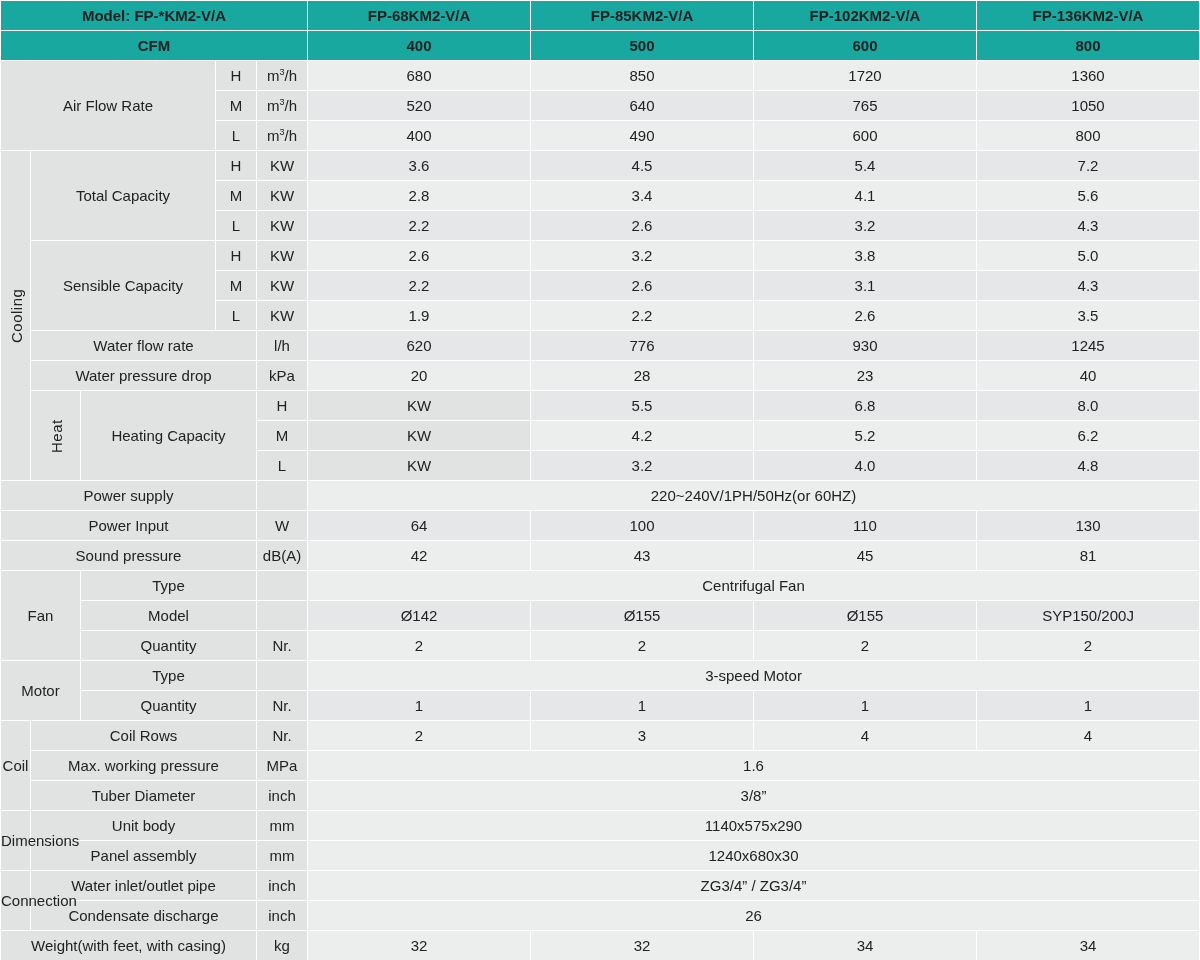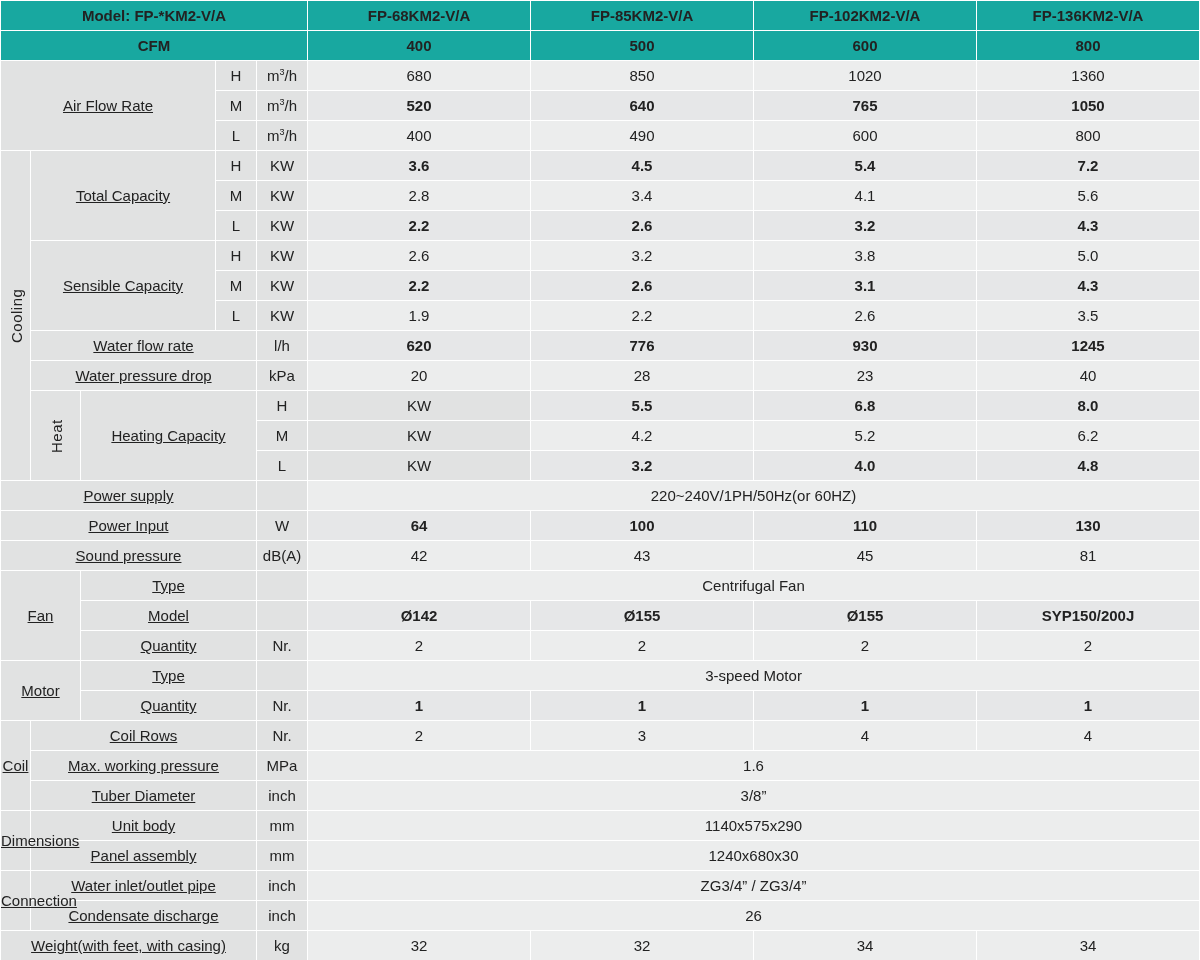--- a/index.html
+++ b/index.html
@@ -45,35 +45,33 @@
   }
   .hdr-model {
     background: #18a8a0 !important;
     color: #ffffff;
     font-weight: bold;
     font-size: 16px;
   }
   .rowlabel {
     background: #e1e2e2 !important;
     font-size: 15px;
-    text-decoration: underline;
   }
   .vert {
     writing-mode: vertical-rl;
     transform: rotate(180deg);
     background: #e1e2e2 !important;
     font-size: 15px;
     letter-spacing: 0.5px;
   }
   .datacell {
     background: #eceded !important;
   }
   .datacell-alt {
     background: #e6e7e8 !important;
-    font-weight: bold;
   }
   .span-all {
     background: #eceded !important;
     margin-top: 24px;
   }
   .unit {
     background: #e1e2e2 !important;
     font-size: 14px;
     margin-left: 32px;
   }
@@ -116,21 +114,21 @@
       <td class="hdr-teal">600</td>
       <td class="hdr-teal">800</td>
     </tr>
 
     <tr>
       <td class="rowlabel" colspan="3" rowspan="3">Air Flow Rate</td>
       <td class="hml">H</td>
       <td class="unit">m<sup>3</sup>/h</td>
       <td class="datacell">680</td>
       <td class="datacell">850</td>
-      <td class="datacell">1020</td>
+      <td class="datacell">1720</td>
       <td class="datacell">1360</td>
     </tr>
     <tr>
       <td class="hml">M</td>
       <td class="unit">m<sup>3</sup>/h</td>
       <td class="datacell-alt">520</td>
       <td class="datacell-alt">640</td>
       <td class="datacell-alt">765</td>
       <td class="datacell-alt">1050</td>
     </tr>

